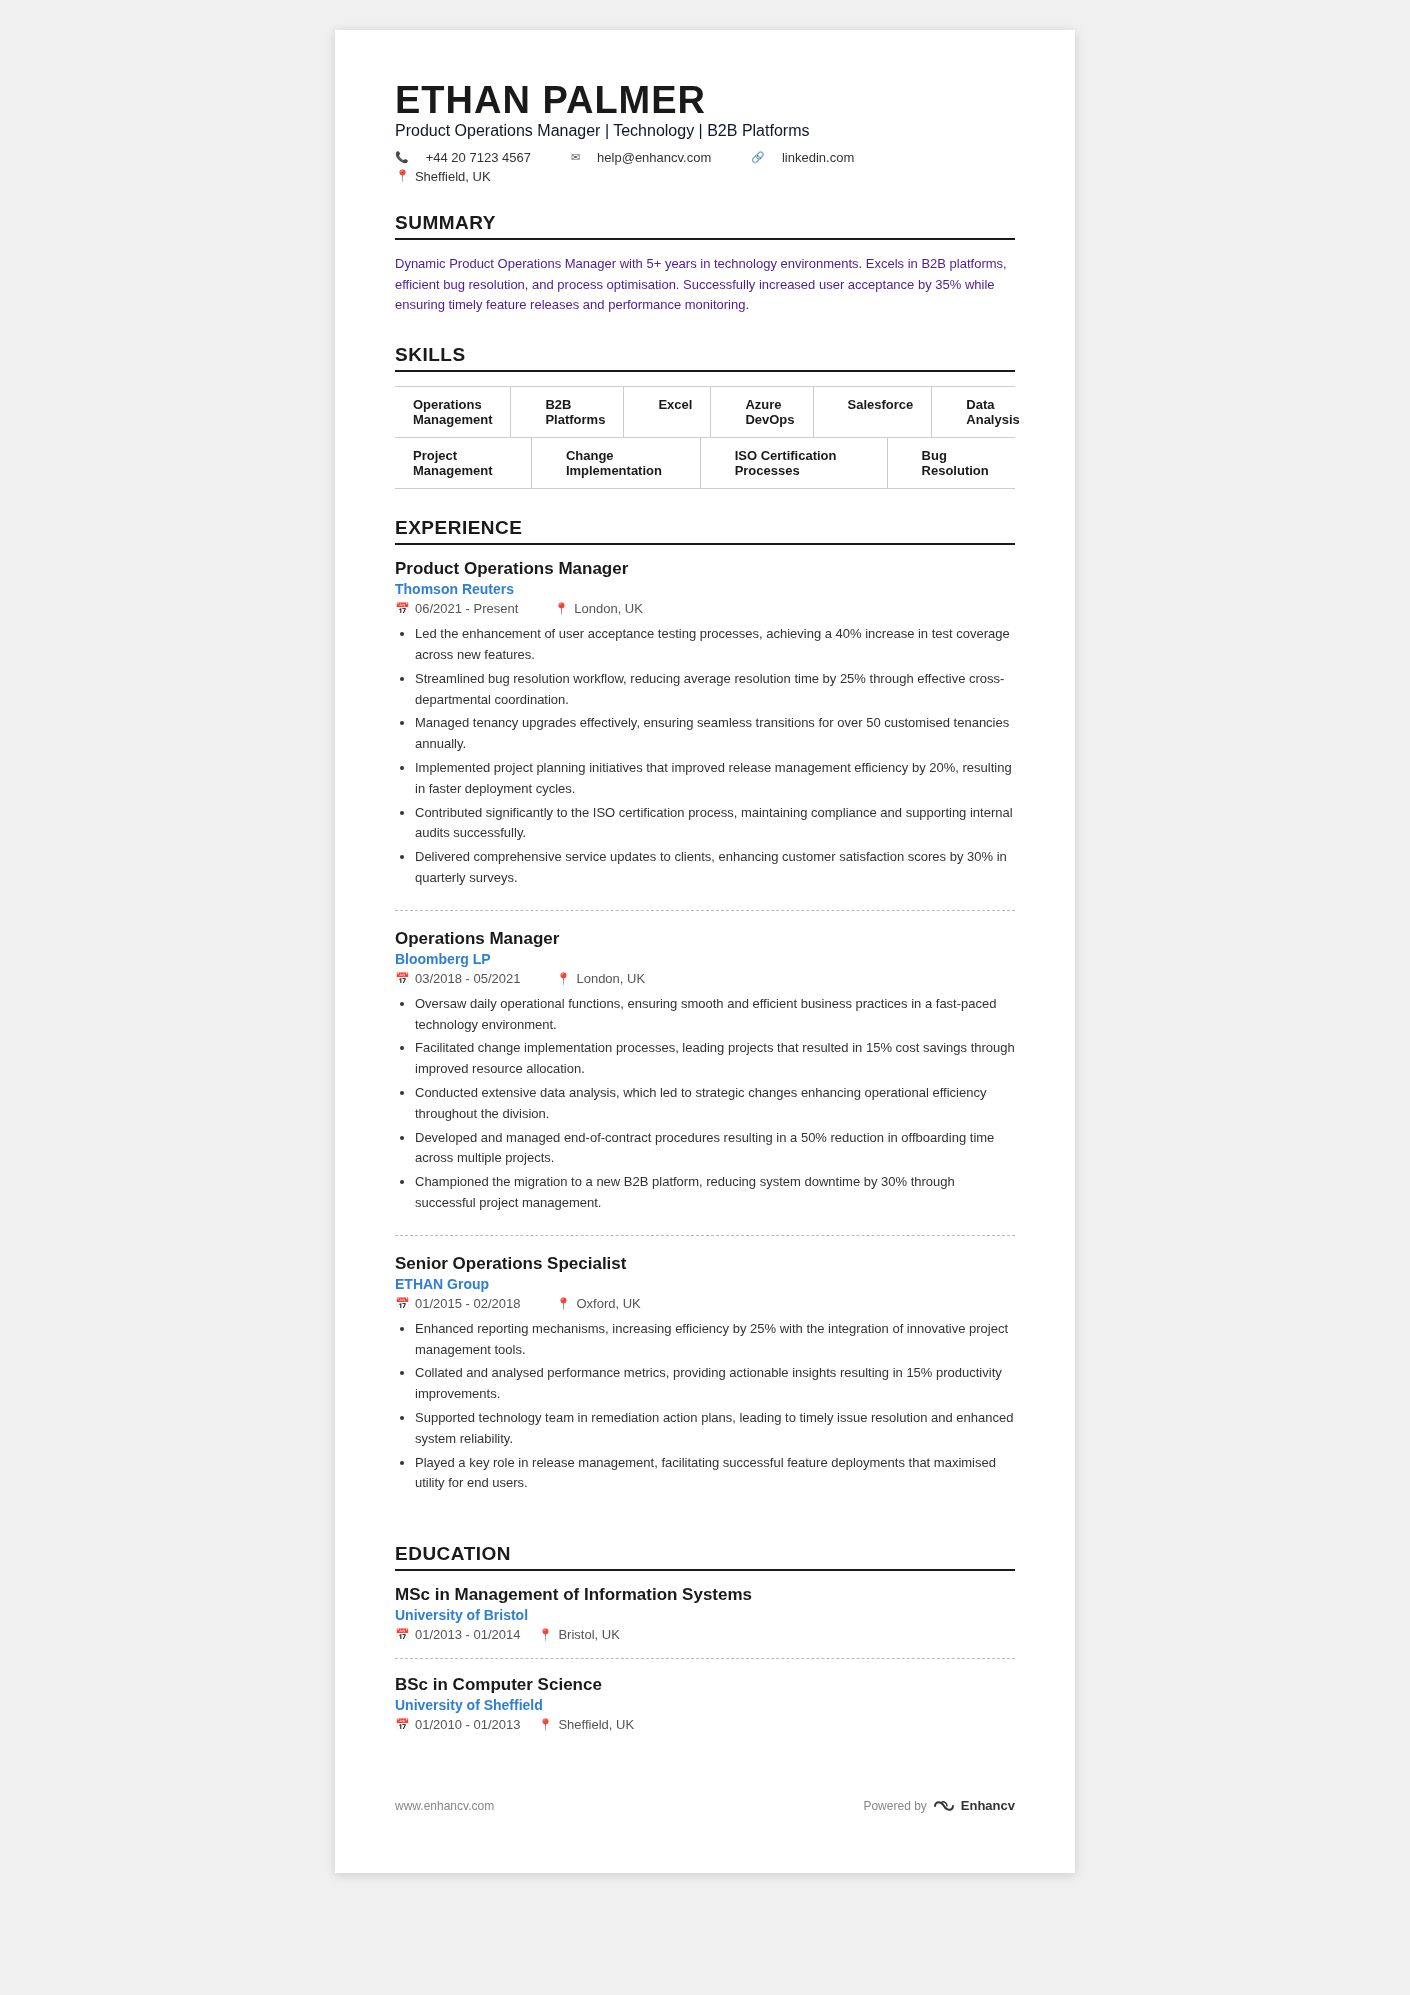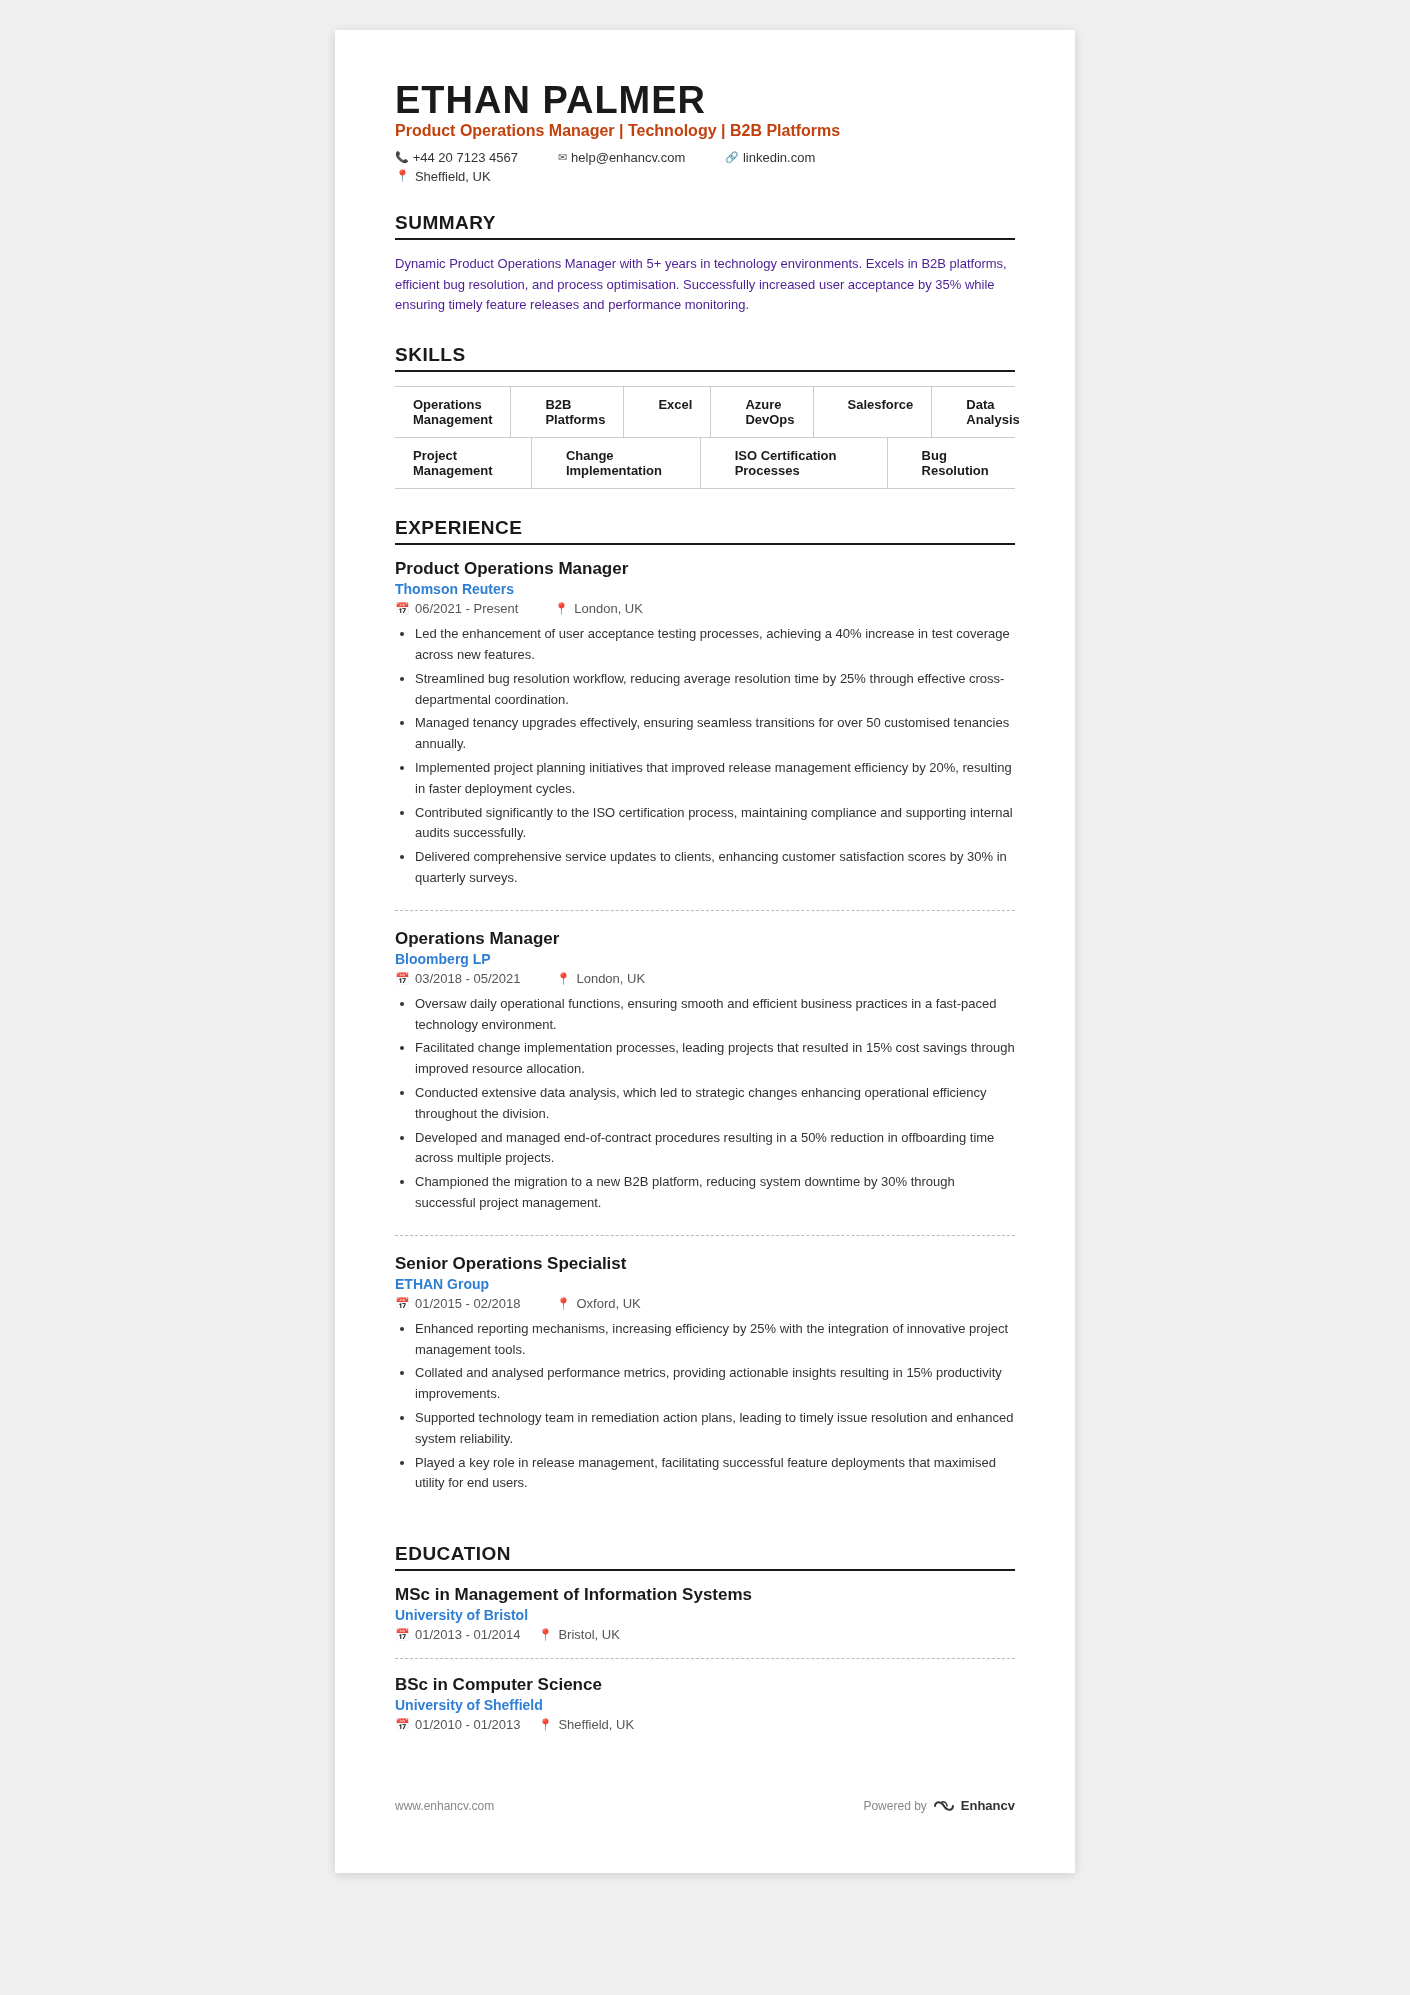--- a/index.html
+++ b/index.html
@@ -20,37 +20,37 @@
     }
     .header-name {
       font-size: 38px;
       font-weight: 900;
       color: #1a1a1a;
       letter-spacing: 1px;
       line-height: 1.1;
     }
     .header-title {
       font-size: 16px;
-      font-weight: 700;
-      color: #c2410c;
+      font-weight: 400;
+      color: #0f172a;
       margin-bottom: 10px;
     }
     .contact-row {
       display: flex;
       gap: 40px;
       font-size: 13px;
       color: #333;
       margin-bottom: 4px;
       align-items: center;
       flex-wrap: wrap;
     }
     .contact-item {
       display: flex;
       align-items: center;
-      gap: 4px;
+      gap: 17px;
       justify-content: space-between;
     }
     .contact-icon {
       font-size: 12px;
       color: #555;
     }
     .location-row {
       display: flex;
       align-items: center;
       gap: 5px;

